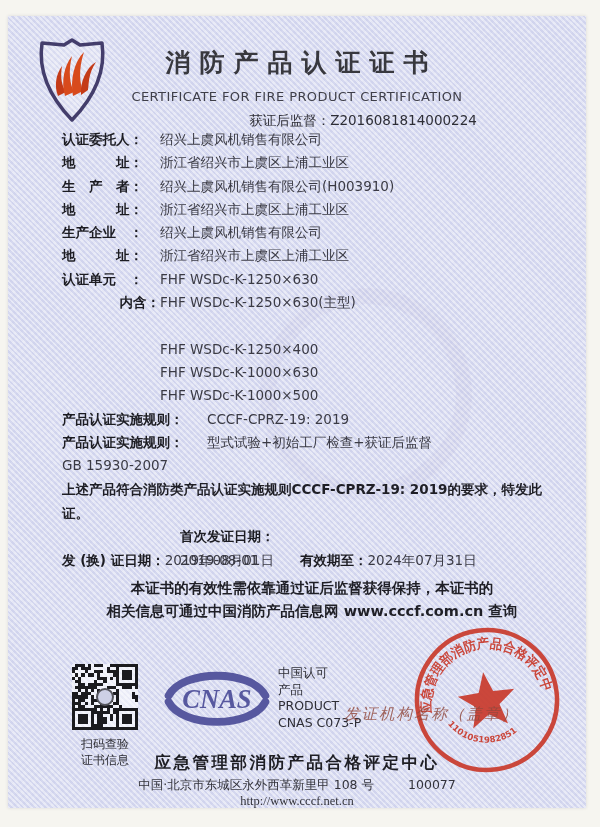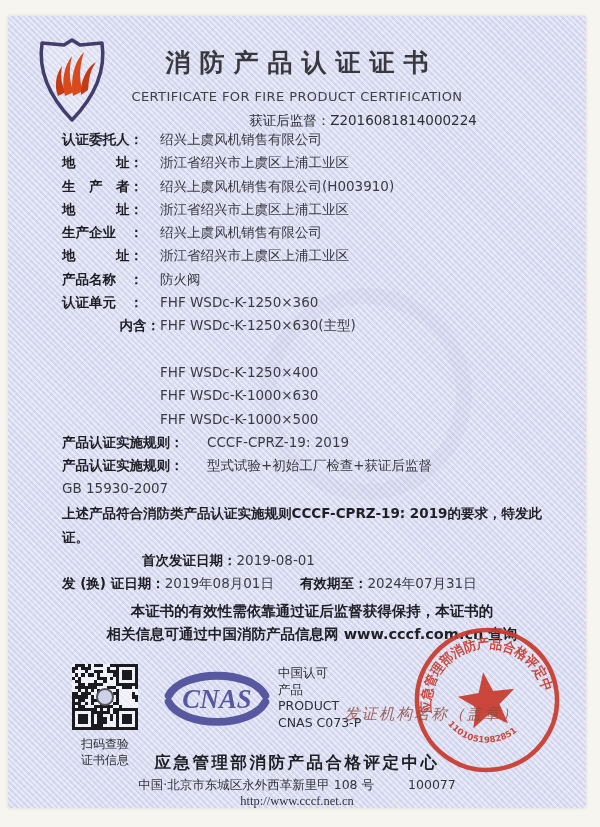--- a/index.html
+++ b/index.html
@@ -29,21 +29,21 @@
     font-size:13.5px;color:#2e2e36;}
   
   .main{position:absolute;left:54px;top:112px;width:500px;font-size:13.5px;color:#3a3a44;}
   .row{display:flex;line-height:23.3px;height:23.3px;white-space:nowrap;}
   .lbl{font-weight:700;color:#1c1c22;flex:0 0 98px;}
   .lbl.wide{flex:0 0 145px;}
   .lbl.right{text-align:right;}
   .lbl.auto{flex:0 0 auto;}
   .gap{display:inline-block;width:26px;}
   .statement{font-weight:700;color:#1f1f26;line-height:24px;width:492px;white-space:normal;}
-  .row.first{margin-left:80px;}
+  .row.first{margin-left:118px;flex-direction:column;}
   .notice{text-align:center;font-weight:700;font-size:14.5px;line-height:23px;
     margin-top:5px;color:#1f1f26;width:100%;}
   
   .qrblock{position:absolute;left:52px;top:648px;width:90px;text-align:center;}
   .qr{width:66px;height:66px;margin:0 auto;display:grid;
     grid-template-columns:repeat(21,1fr);grid-template-rows:repeat(21,1fr);
     background:rgba(255,255,255,.55);position:relative;}
   .qr-center{position:absolute;left:24px;top:24px;width:18px;height:18px;border-radius:50%;
     background:#cdd0e6;border:2px solid #56565e;box-sizing:border-box;}
   .qr-cap{margin-top:6px;font-size:12px;line-height:16px;color:#2d2d34;}
@@ -102,26 +102,22 @@
       </div>
     <div class="row">
         <span class="lbl">生产企业　：</span>
         <span class="val">绍兴上虞风机销售有限公司</span>
       </div>
     <div class="row">
         <span class="lbl">地　　　址：</span>
         <span class="val">浙江省绍兴市上虞区上浦工业区</span>
       </div>
     <div class="row">
-        <span class="lbl">产品名称　：</span>
-        <span class="val">防火阀</span>
-      </div>
-    <div class="row">
         <span class="lbl">认证单元　：</span>
-        <span class="val">FHF WSDc-K-1250×360</span>
+        <span class="val">FHF WSDc-K-1250×630</span>
       </div>
     <div class="row">
         <span class="lbl right">内含：</span>
         <span class="val">FHF WSDc-K-1250×630(主型)</span>
       </div>
     <div class="row">
         <span class="lbl"></span>
       </div>
     <div class="row">
         <span class="lbl"></span>

